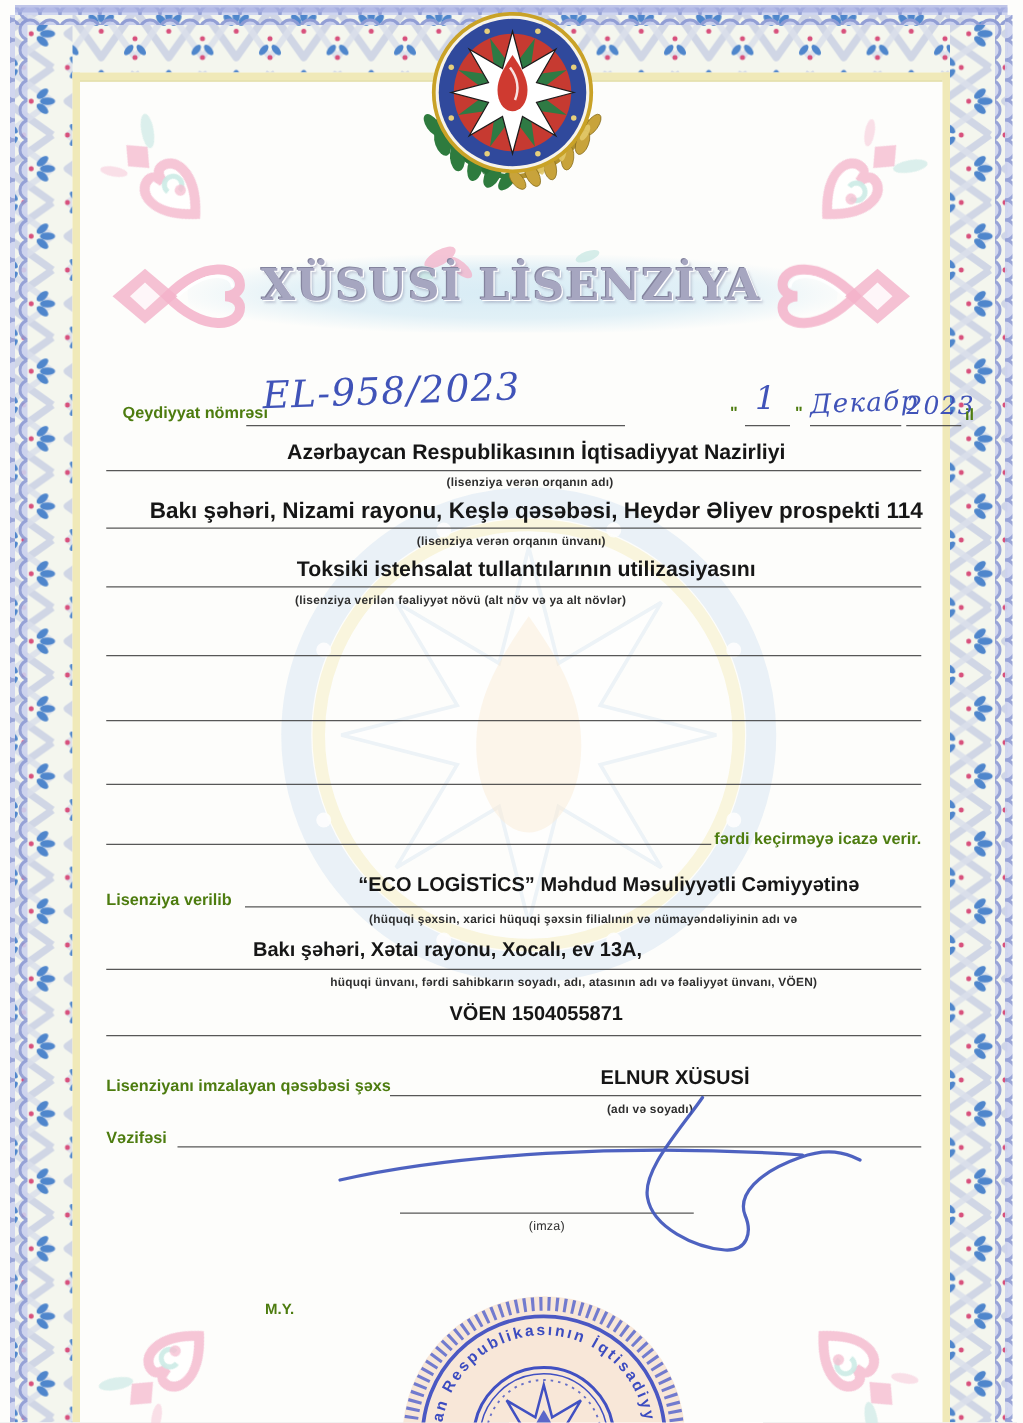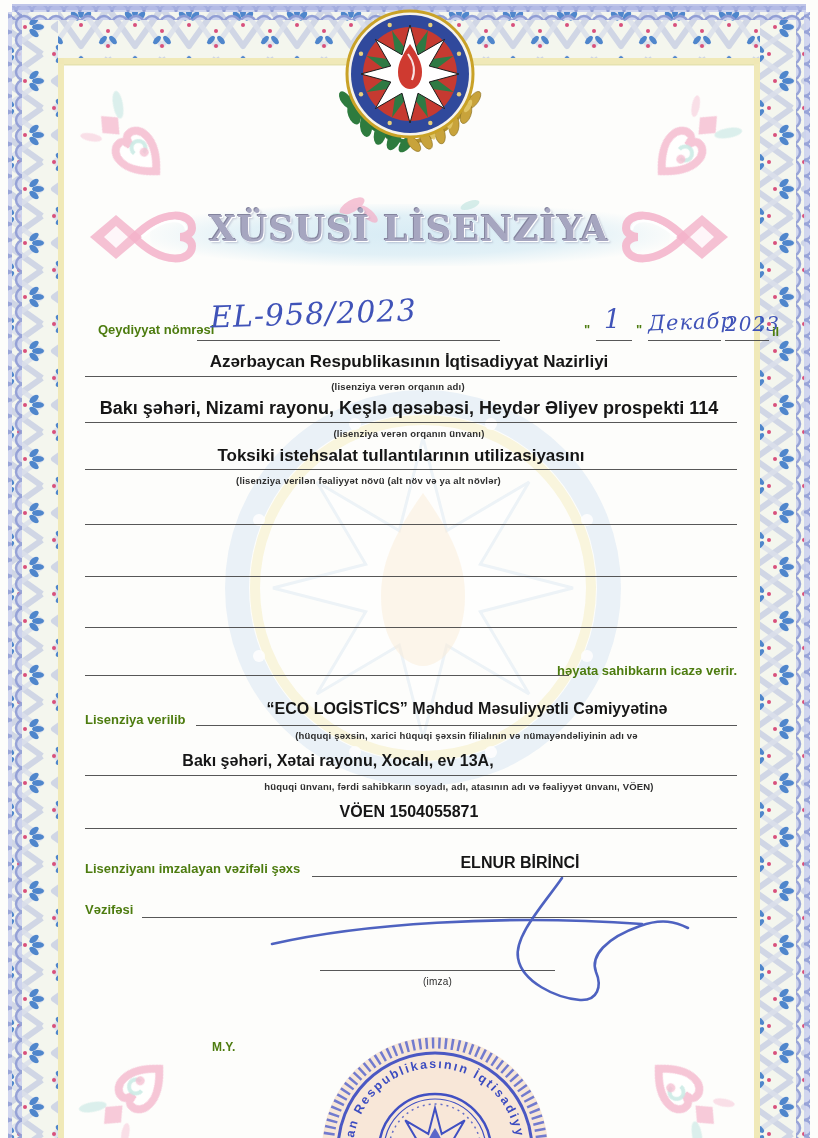--- a/index.html
+++ b/index.html
@@ -5,21 +5,21 @@
   html,body{margin:0;padding:0;background:#e8e8e8;}
   .page{
     position:relative;width:818px;height:1138px;margin:0 auto;
     background:#fdfdfb;overflow:hidden;
     font-family:"Liberation Sans",sans-serif;color:#1d1d1d;
   }
   svg{display:block;}
   .layer{position:absolute;left:0;top:0;pointer-events:none;}
   
   .lbl{position:absolute;font-weight:bold;font-size:13px;color:#4d7c0f;white-space:nowrap;}
-  .val{position:absolute;font-weight:bold;font-size:17px;color:#161616;white-space:nowrap;text-align:center;}
+  .val{position:absolute;font-weight:bold;font-size:17px;color:#161616;white-space:nowrap;text-align:center;margin-left:20px;}
   .cap{position:absolute;font-weight:bold;font-size:9.5px;color:#2e2e2e;white-space:nowrap;text-align:center;letter-spacing:.2px;}
   .ln{position:absolute;height:0;border-top:1.5px solid #454545;opacity:.9;}
   .hand{position:absolute;font-family:"DejaVu Serif",serif;font-style:italic;color:#4053b8;white-space:nowrap;letter-spacing:1px;}
   .title-band{
     position:absolute;left:150px;top:204px;width:520px;height:62px;border-radius:40px;
     background:radial-gradient(ellipse at center,#d8ecf5 0%,rgba(216,236,245,.75) 45%,rgba(216,236,245,0) 75%);
   }
   .doc-title{
     position:absolute;left:0;top:208px;width:818px;text-align:center;
     font-family:"DejaVu Serif",serif;font-weight:bold;font-size:35px;letter-spacing:1px;
@@ -224,52 +224,53 @@
   <div class="hand z4" style="left:604px;top:304px;font-size:26px">1</div>
   <div class="lbl z4" style="left:636px;top:322px">"</div>
   <div class="ln z4" style="left:648px;top:340px;width:73px"></div>
   <div class="hand z4" style="left:648px;top:310px;font-size:21px;transform:rotate(-2deg)">Декабр</div>
   <div class="ln z4" style="left:725px;top:340px;width:44px"></div>
   <div class="hand z4" style="left:725px;top:312px;font-size:20px">2023</div>
   <div class="lbl z4" style="left:772px;top:324px">il</div>
 
   <div class="val z4" style="left:64px;width:690px;top:352px">Azərbaycan Respublikasının İqtisadiyyat Nazirliyi</div>
   <div class="ln z4" style="left:85px;top:376px;width:652px"></div>
-  <div class="cap z4" style="left:50px;width:696px;top:381px">(lisenziya verən orqanın adı)</div>
+  <div class="cap z4" style="left:76px;width:696px;top:381px">(lisenziya verən orqanın adı)</div>
 
   <div class="val z4" style="left:0;width:818px;top:398px;font-size:18px">Bakı şəhəri, Nizami rayonu, Keşlə qəsəbəsi, Heydər Əliyev prospekti 114</div>
   <div class="ln z4" style="left:85px;top:422px;width:652px"></div>
   <div class="cap z4" style="left:64px;width:690px;top:428px">(lisenziya verən orqanın ünvanı)</div>
 
   <div class="val z4" style="left:64px;width:674px;top:446px">Toksiki istehsalat tullantılarının utilizasiyasını</div>
   <div class="ln z4" style="left:85px;top:469px;width:652px"></div>
   <div class="cap z4" style="left:64px;width:609px;top:475px">(lisenziya verilən fəaliyyət növü (alt növ və ya alt növlər)</div>
 
   <div class="ln z4" style="left:85px;top:524px;width:652px"></div>
   <div class="ln z4" style="left:85px;top:576px;width:652px"></div>
   <div class="ln z4" style="left:85px;top:627px;width:652px"></div>
 
   <div class="ln z4" style="left:85px;top:675px;width:484px"></div>
-  <div class="lbl z4" style="right:81px;top:663px;font-size:13px">həyata sahibkarın icazə verir.</div>
+  <div class="lbl z4" style="right:81px;top:663px;font-size:13px">fərdi keçirməyə icazə verir.</div>
 
   <div class="val z4" style="left:197px;width:540px;top:700px;font-size:16px">“ECO LOGİSTİCS” Məhdud Məsuliyyətli Cəmiyyətinə</div>
   <div class="lbl z4" style="left:85px;top:712px">Lisenziya verilib</div>
   <div class="ln z4" style="left:196px;top:725px;width:541px"></div>
   <div class="cap z4" style="left:196px;width:541px;top:730px">(hüquqi şəxsin, xarici hüquqi şəxsin filialının və nümayəndəliyinin adı və</div>
 
   <div class="val z4" style="left:64px;width:548px;top:752px;font-size:16px">Bakı şəhəri, Xətai rayonu, Xocalı, ev 13A,</div>
   <div class="ln z4" style="left:85px;top:775px;width:652px"></div>
   <div class="cap z4" style="left:64px;width:790px;top:781px">hüquqi ünvanı, fərdi sahibkarın soyadı, adı, atasının adı və fəaliyyət ünvanı, VÖEN)</div>
 
   <div class="val z4" style="left:64px;width:690px;top:803px;font-size:16px">VÖEN 1504055871</div>
   <div class="ln z4" style="left:85px;top:828px;width:652px"></div>
 
-  <div class="val z4" style="left:300px;width:440px;top:854px;font-size:16px">ELNUR BİRİNCİ</div>
-  <div class="lbl z4" style="left:85px;top:861px">Lisenziyanı imzalayan vəzifəli şəxs</div>
+  <div class="val z4" style="left:300px;width:440px;top:854px;font-size:16px">ELNUR XÜSUSİ</div>
+  <div class="lbl z4" style="left:85px;top:861px">Lisenziyanı imzalayan qəsəbəsi şəxs</div>
   <div class="ln z4" style="left:312px;top:876px;width:425px"></div>
+  <div class="cap z4" style="left:300px;width:440px;top:882px">(adı və soyadı)</div>
 
   <div class="lbl z4" style="left:85px;top:902px">Vəzifəsi</div>
   <div class="ln z4" style="left:142px;top:917px;width:595px"></div>
 
   <div class="ln z4" style="left:320px;top:970px;width:235px;border-top-width:1px"></div>
   <div class="cap z4" style="left:320px;width:235px;top:976px;font-weight:normal;font-size:10px">(imza)</div>
 
   <div class="lbl z4" style="left:212px;top:1040px;font-size:12px">M.Y.</div>
 
   <svg class="layer" width="818" height="1138" viewBox="0 0 818 1138" style="z-index:6">

